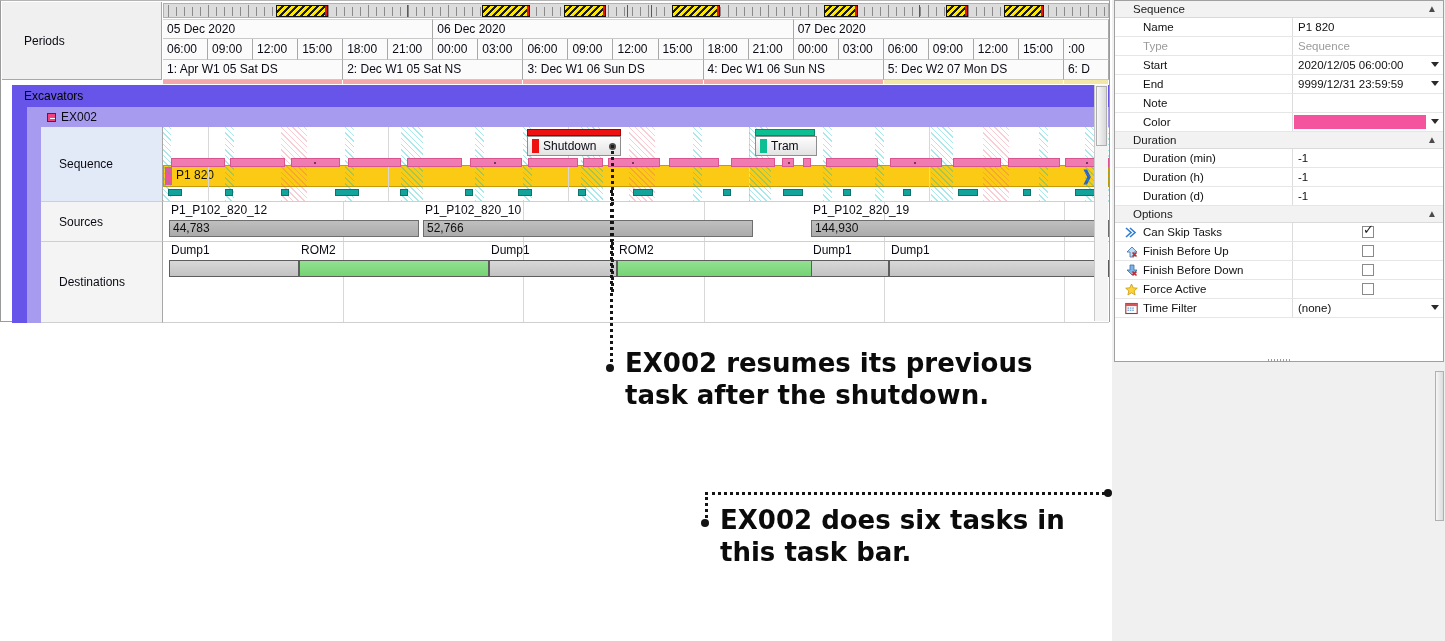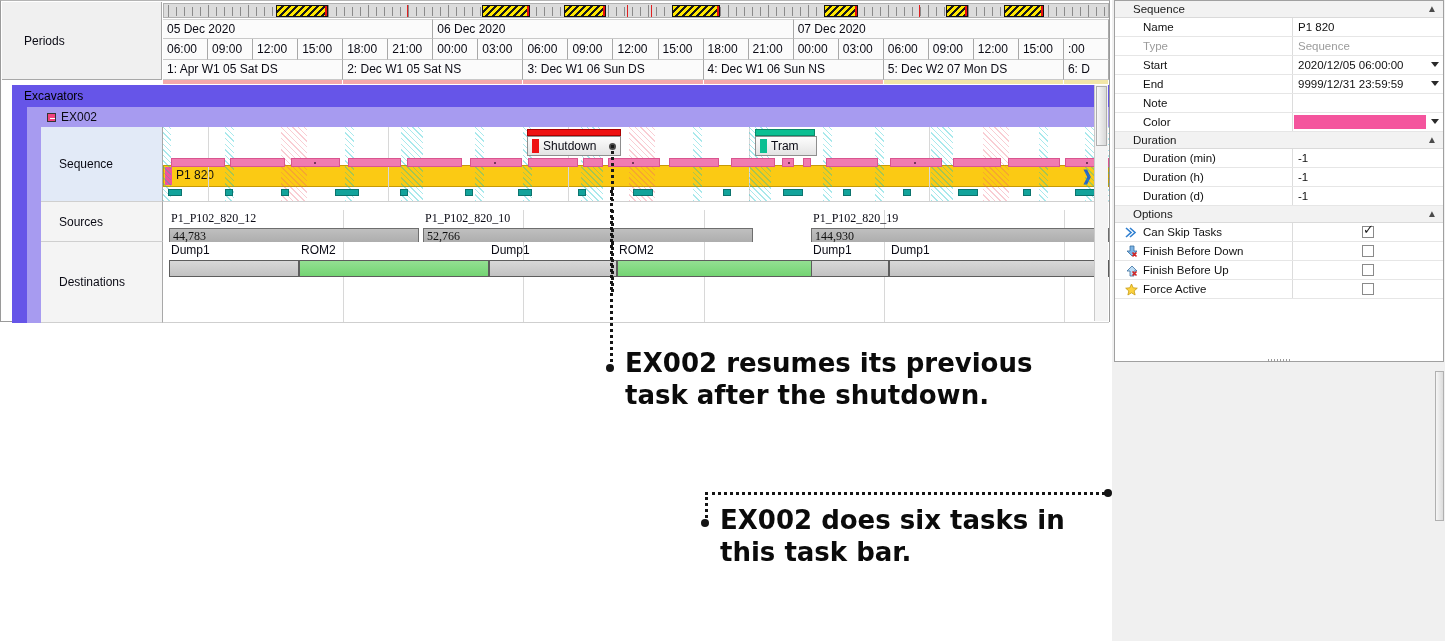--- a/index.html
+++ b/index.html
@@ -129,21 +129,21 @@
   #lbl-dest     { top: 241px; height: 81px; background: #f4f4f4; }
 
   
   .lane {
     position: absolute; left: 162px; width: 946px;
     background: #ffffff;
     border-bottom: 1px solid #cfcfcf;
     overflow: hidden;
   }
   #lane-sequence { top: 126px; height: 75px; }
-  #lane-sources  { top: 209px; height: 40px; font-family: Liberation Serif, serif; }
+  #lane-sources  { top: 201px; height: 40px; }
   #lane-dest     { top: 241px; height: 81px; }
 
   .vgrid { position: absolute; top: 0; bottom: 0; width: 1px; background: #d8d8d8; }
   .hatch-cyan {
     position: absolute; top: 0; bottom: 0;
     background: repeating-linear-gradient(45deg, rgba(0,190,200,.34) 0 1px, rgba(0,0,0,0) 1px 4px);
   }
   .hatch-pink {
     position: absolute; top: 0; bottom: 0;
     background: repeating-linear-gradient(45deg, rgba(235,90,110,.30) 0 1px, rgba(0,0,0,0) 1px 4px);
@@ -784,60 +784,83 @@
         <div class="pval center">
           <span class="chk on"></span>
         </div>
       </div>
 
 
       <div class="prow">
         <div class="pname">
           <span class="rowicon">
             <svg width="13" height="13" viewBox="0 0 13 13">
+                <path d="M5 12 h4 v-5 h3 l-5 -5 l-5 5 h3 z" fill="#bcdcf5" stroke="#3a6f9e" stroke-width="0.8"></path>
+                <path d="M7.5 7.5 l4 4 M11.5 7.5 l-4 4" stroke="#d32222" stroke-width="1.6"></path>
+              </svg>
+          </span>
+          <span>Finish Before Up</span>
+        </div>
+        <div class="pval center">
+          <span class="chk"></span>
+        </div>
+      </div>
+
+      <div class="prow">
+        <div class="pname">
+          <span class="rowicon">
+            <svg width="13" height="13" viewBox="0 0 13 13">
                 <path d="M5 1 h4 v5 h3 l-5 5 l-5 -5 h3 z" fill="#7cb4e6" stroke="#3a6f9e" stroke-width="0.8"></path>
                 <path d="M7.5 7.5 l4 4 M11.5 7.5 l-4 4" stroke="#d32222" stroke-width="1.6"></path>
               </svg>
           </span>
           <span>Finish Before Down</span>
-        </div>
-        <div class="pval center">
-          <span class="chk"></span>
-        </div>
-      </div>
-
-      <div class="prow">
-        <div class="pname">
-          <span class="rowicon">
-            <svg width="13" height="13" viewBox="0 0 13 13">
-                <path d="M5 12 h4 v-5 h3 l-5 -5 l-5 5 h3 z" fill="#bcdcf5" stroke="#3a6f9e" stroke-width="0.8"></path>
-                <path d="M7.5 7.5 l4 4 M11.5 7.5 l-4 4" stroke="#d32222" stroke-width="1.6"></path>
-              </svg>
-          </span>
-          <span>Finish Before Up</span>
         </div>
         <div class="pval center">
           <span class="chk"></span>
         </div>
       </div>
 
       <div class="prow">
         <div class="pname">
           <span class="rowicon">
             <svg width="13" height="13" viewBox="0 0 13 13">
                 <path d="M6.5 1 L8.2 4.8 L12.3 5.2 L9.2 7.9 L10.1 12 L6.5 9.8 L2.9 12 L3.8 7.9 L0.7 5.2 L4.8 4.8 Z" fill="#fcd23f" stroke="#c79a12" stroke-width="0.8"></path>
               </svg>
           </span>
           <span>Force Active</span>
         </div>
         <div class="pval center">
           <span class="chk"></span>
         </div>
       </div>
 
+      <div class="prow">
+        <div class="pname">
+          <span class="rowicon">
+            <svg width="13" height="13" viewBox="0 0 13 13">
+                <rect x="0.8" y="1.5" width="11.4" height="10" fill="#ffffff" stroke="#b03030" stroke-width="1.1"></rect>
+                <rect x="0.8" y="1.5" width="11.4" height="2.6" fill="#d35757"></rect>
+                <g fill="#7aa8d8">
+                  <rect x="2.4" y="5.4" width="1.6" height="1.4"></rect>
+                  <rect x="4.8" y="5.4" width="1.6" height="1.4"></rect>
+                  <rect x="7.2" y="5.4" width="1.6" height="1.4"></rect>
+                  <rect x="2.4" y="7.6" width="1.6" height="1.4"></rect>
+                  <rect x="4.8" y="7.6" width="1.6" height="1.4"></rect>
+                  <rect x="7.2" y="7.6" width="1.6" height="1.4"></rect>
+                </g>
+              </svg>
+          </span>
+          <span>Time Filter</span>
+        </div>
+        <div class="pval">
+          <span>(none)</span>
+          <span class="caret"></span>
+        </div>
+      </div>
 
     </div>
 
     <div id="prop-splitter">
       <div class="grip"></div>
     </div>
 
     <div id="panel-scroll-outer">
       <div class="pthumb"></div>
     </div>

